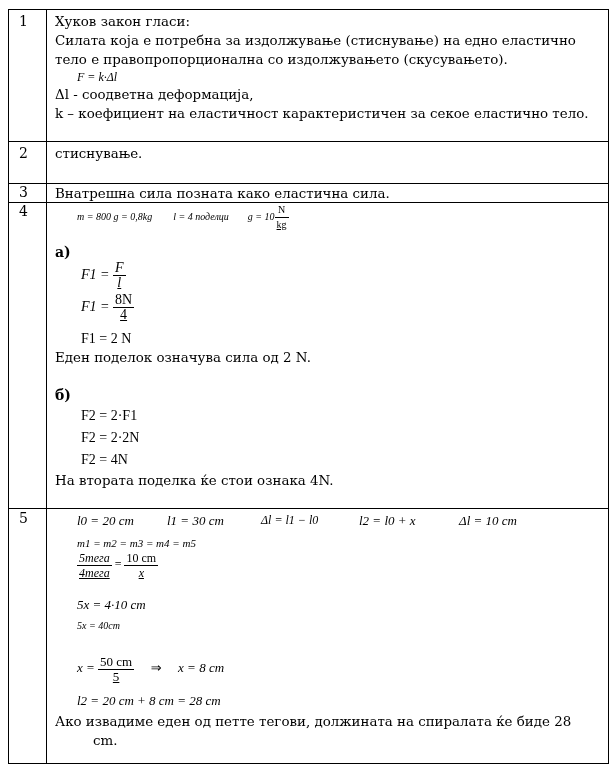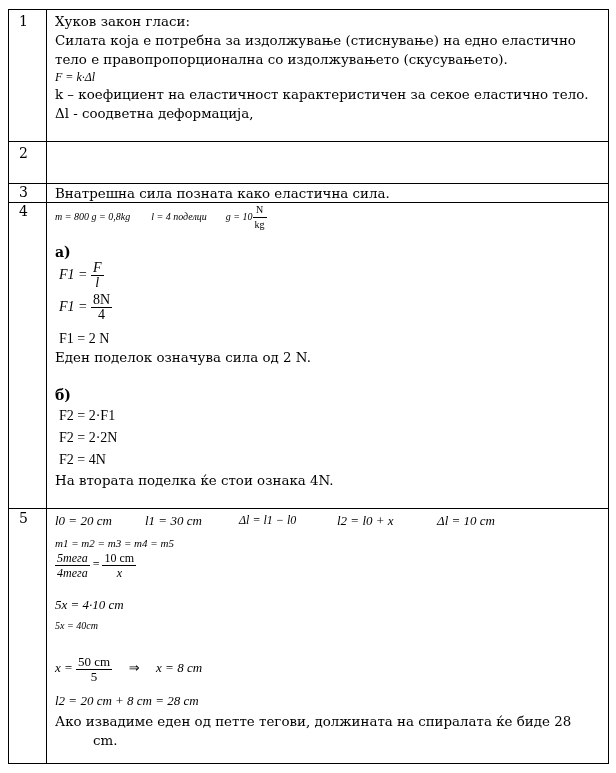--- a/index.html
+++ b/index.html
@@ -7,48 +7,49 @@
          font-family: "DejaVu Serif", serif; color: #000; }
   .tbl { position: absolute; left: 8px; top: 9px; width: 601px; height: 755px;
          border: 1px solid #000; box-sizing: border-box; }
   .row { position: absolute; left: 0; right: 0; border-bottom: 1px solid #000; box-sizing: border-box; }
   .row.last { border-bottom: none; }
   .num { position: absolute; left: 0; top: 0; bottom: 0; width: 38px; border-right: 1px solid #000;
          box-sizing: border-box; font-size: 14px; padding: 3px 0 0 10px; }
   .cell { position: absolute; left: 38px; right: 0; top: 0; bottom: 0; padding: 2px 0 0 8px;
           font-size: 13.4px; line-height: 19px; }
   .t { white-space: nowrap; }
-  .m { font-family: "Liberation Serif", serif; font-size: 14px; white-space: nowrap; }
+  .m { font-family: "Liberation Serif", serif; font-size: 14px; white-space: nowrap; margin-left: 22px; }
   .m i { font-style: italic; }
   .frac { display: inline-block; vertical-align: middle; text-align: center; line-height: 14px; }
   .frac .n { display: block; border-bottom: 1px solid #000; padding: 0 2px; }
-  .frac .d { display: block; padding: 0 2px; }
+  .frac .d { display: block; padding: 0 2px; text-decoration: underline; }
   .b { font-weight: bold; }
   .blk { position: absolute; left: 8px; }
 </style>
 </head>
 <body>
 
 <div class="tbl">
 
   <div class="row" style="top:0;height:132px;">
     <div class="num">1</div>
     <div class="cell">
       <div class="t">Хуков закон гласи:</div>
       <div class="t">Силата која е потребна за издолжување (стиснување) на едно еластично</div>
       <div class="t">тело е правопропорционална со издолжувањето (скусувањето).</div>
       <div class="m" style="font-size:12px;line-height:16px;"><i>F = k·Δl</i></div>
+      <div class="t">Δl  - соодветна деформација,</div>
       <div class="t">k – коефициент на еластичност карактеристичен за секое  еластично тело.</div>
-      <div class="t">Δl  - соодветна деформација,</div>
     </div>
   </div>
 
   <div class="row" style="top:132px;height:42px;">
     <div class="num">2</div>
     <div class="cell">
+      <div class="t">стиснување.</div>
     </div>
   </div>
 
   <div class="row" style="top:174px;height:19px;">
     <div class="num" style="padding-top:0;">3</div>
     <div class="cell" style="padding-top:0;">
       <div class="t">Внатрешна сила позната како еластична сила.</div>
     </div>
   </div>
 

